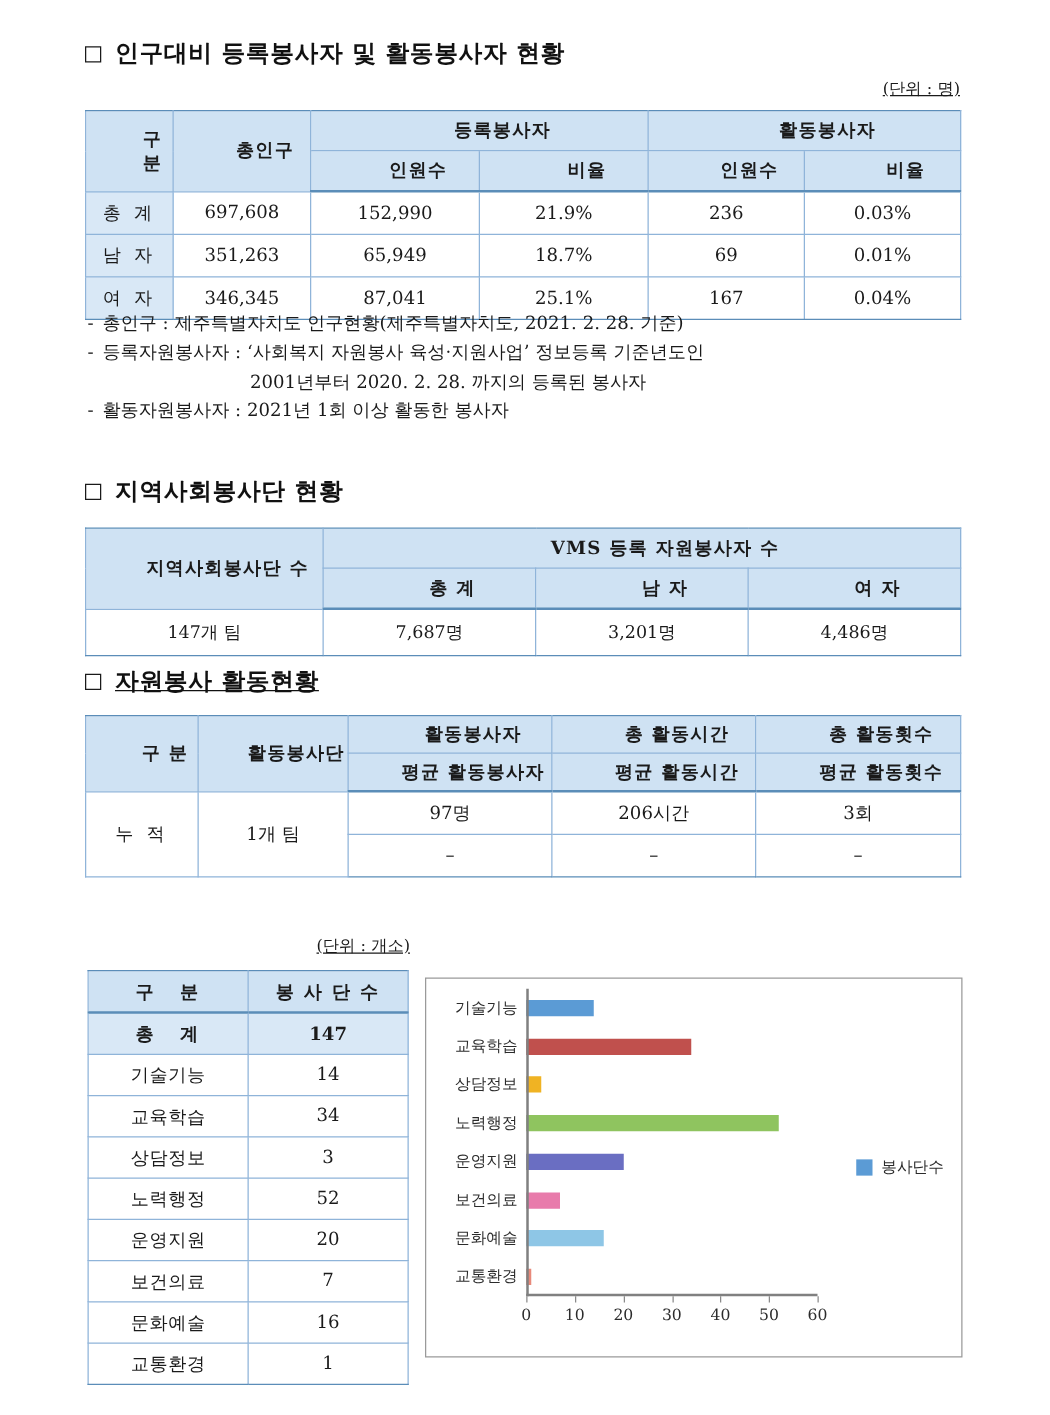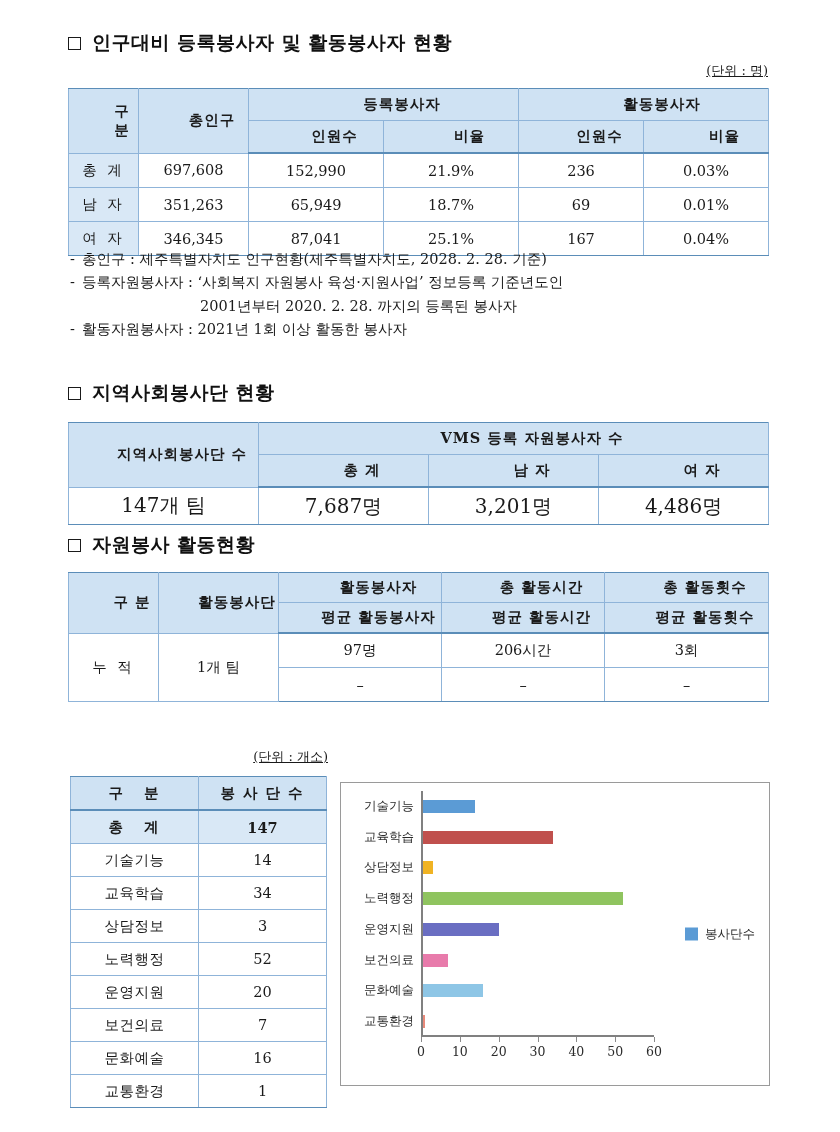--- a/index.html
+++ b/index.html
@@ -103,24 +103,24 @@
 
   
   #head-community { position: absolute; left: 68px; top: 380px; }
   #tbl-community {
     position: absolute;
     left: 68px;
     top: 422px;
     width: 700px;
   }
   #tbl-community th { height: 25px; }
-  #tbl-community td { height: 30px; font-size: 20px; }
-
-  
-  #head-activity { position: absolute; left: 68px; top: 532px; }
+  #tbl-community td { height: 30px; font-size: 14px; }
+
+  
+  #head-activity { position: absolute; left: 68px; top: 532px; text-decoration: underline; }
   #tbl-activity {
     position: absolute;
     left: 68px;
     top: 572px;
     width: 700px;
   }
   #tbl-activity th { height: 23px; }
   #tbl-activity td { height: 27px; }
 
   
@@ -309,21 +309,21 @@
         <td class="outer-bot">25.1%</td>
         <td class="outer-bot">167</td>
         <td class="outer-bot">0.04%</td>
       </tr>
     </tbody>
   </table>
 
   <div class="notes">
     <div class="note-row">
       <span class="dash">-</span>
-      <span>총인구 : 제주특별자치도 인구현황(제주특별자치도, 2028. 2. 28. 기준)</span>
+      <span>총인구 : 제주특별자치도 인구현황(제주특별자치도, 2021. 2. 28. 기준)</span>
     </div>
     <div class="note-row">
       <span class="dash">-</span>
       <span>등록자원봉사자 : ‘사회복지 자원봉사 육성·지원사업’ 정보등록 기준년도인</span>
     </div>
     <div class="note-row note-cont">
       <span>2001년부터 2020. 2. 28. 까지의 등록된 봉사자</span>
     </div>
     <div class="note-row">
       <span class="dash">-</span>

